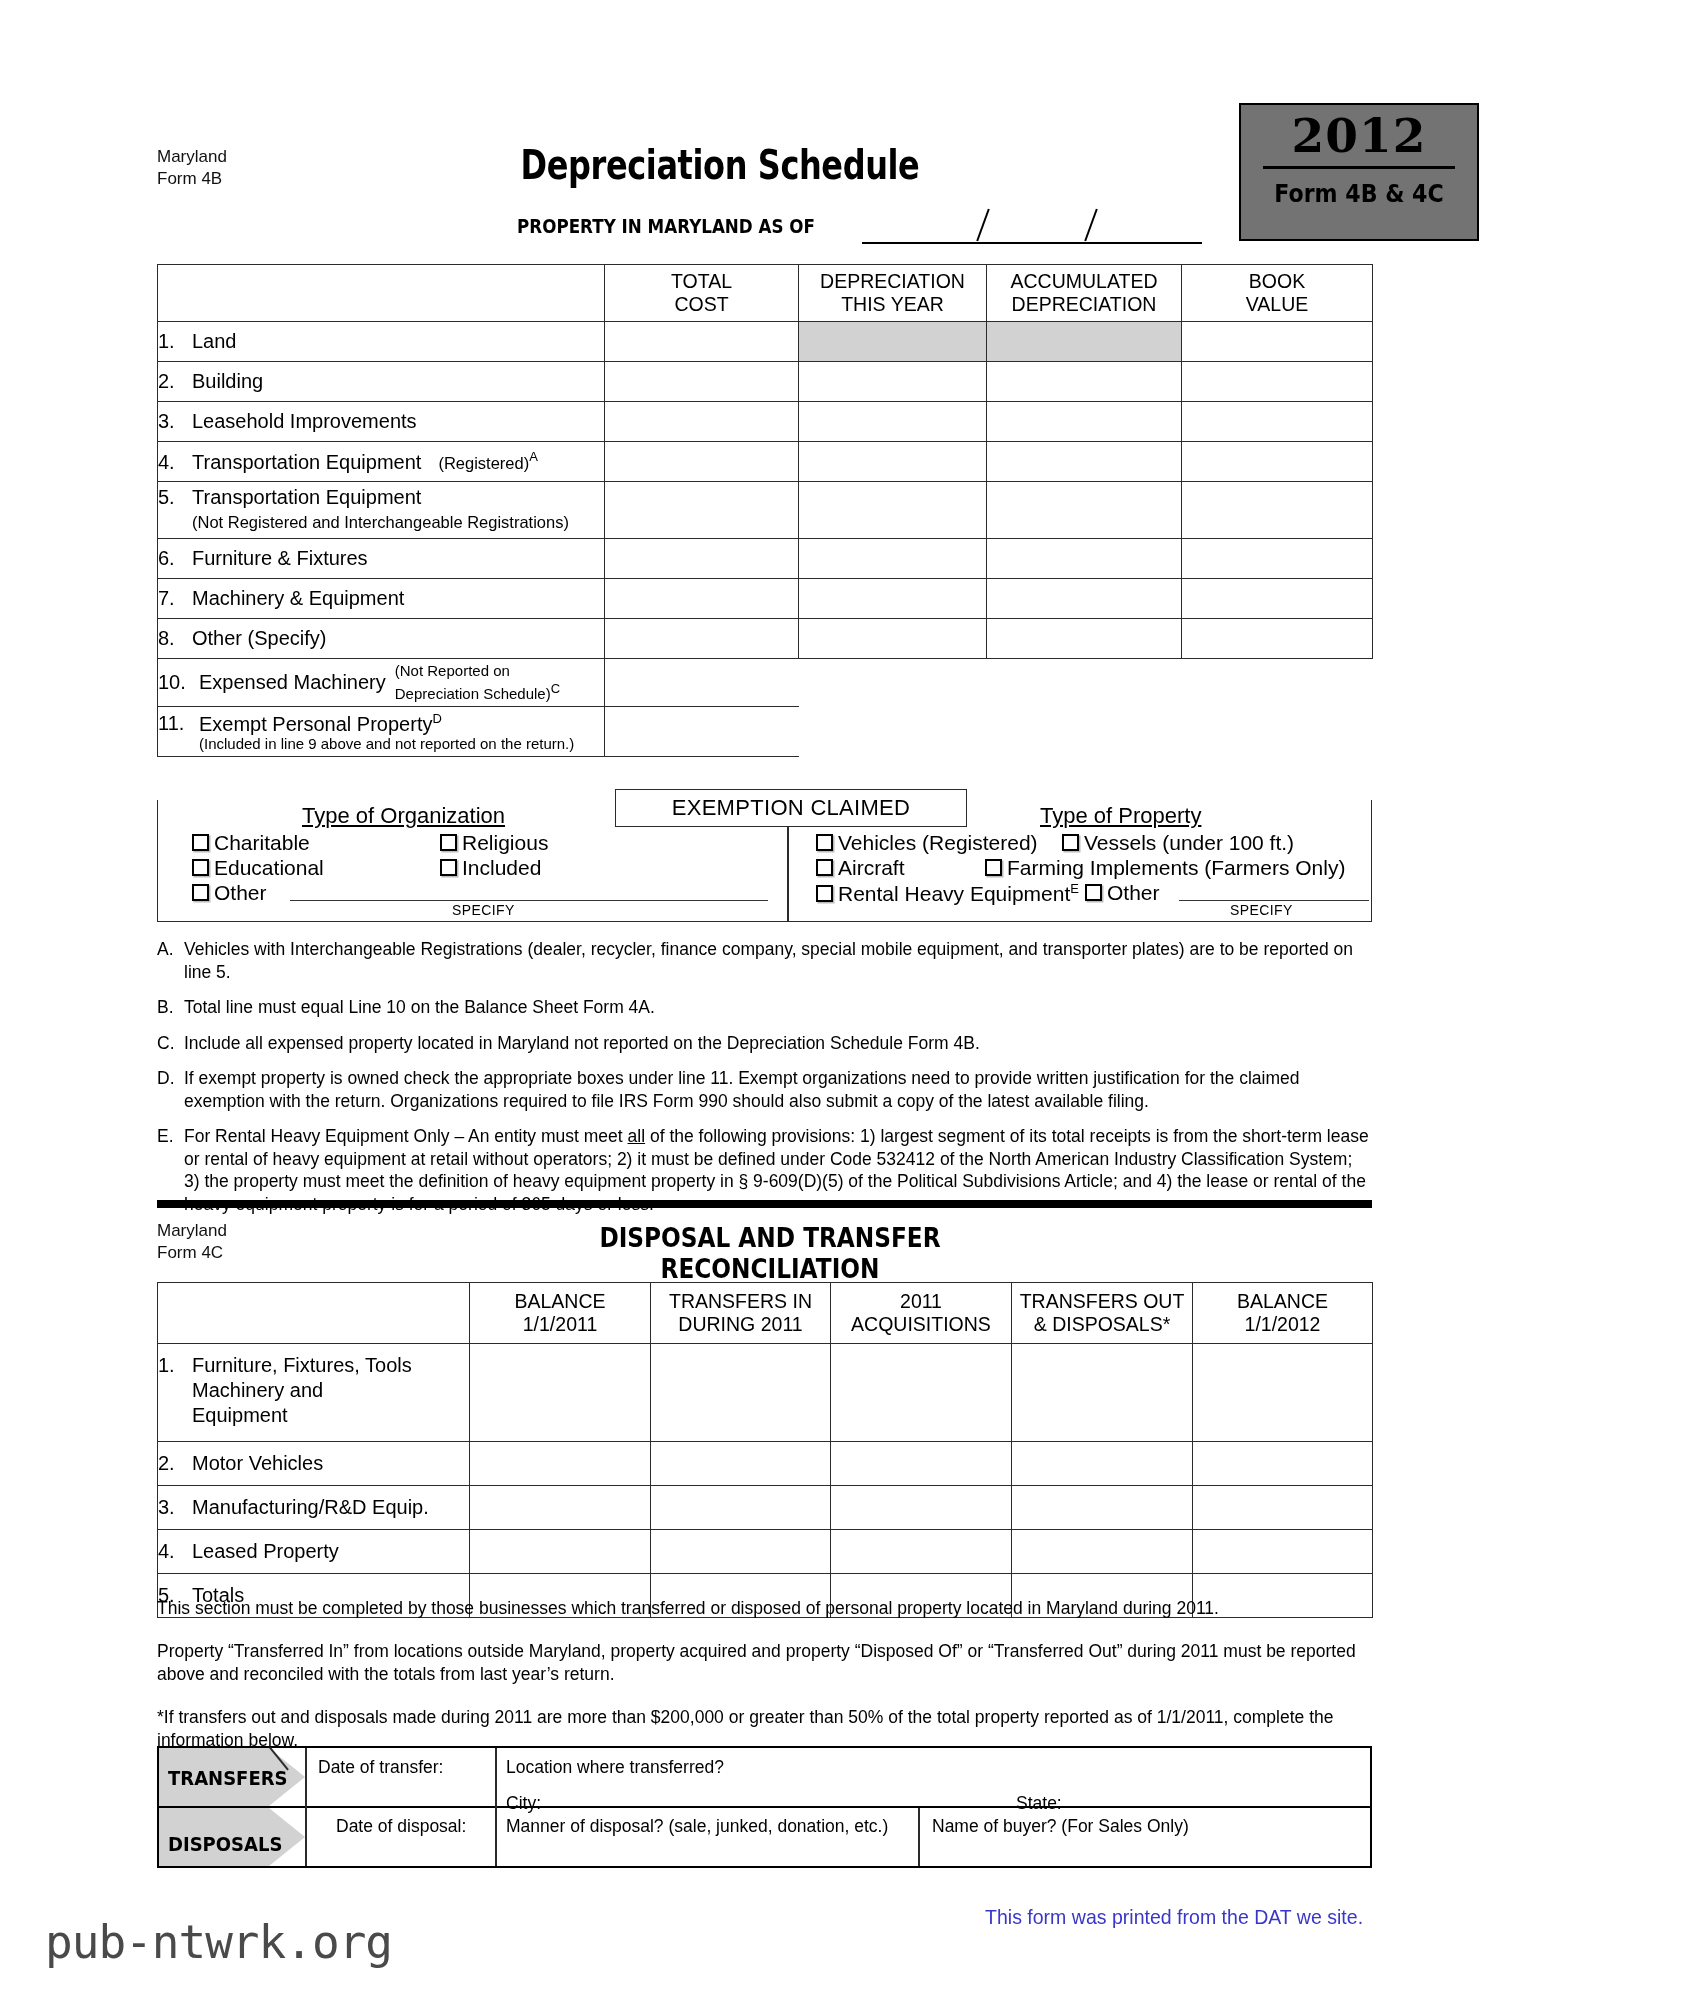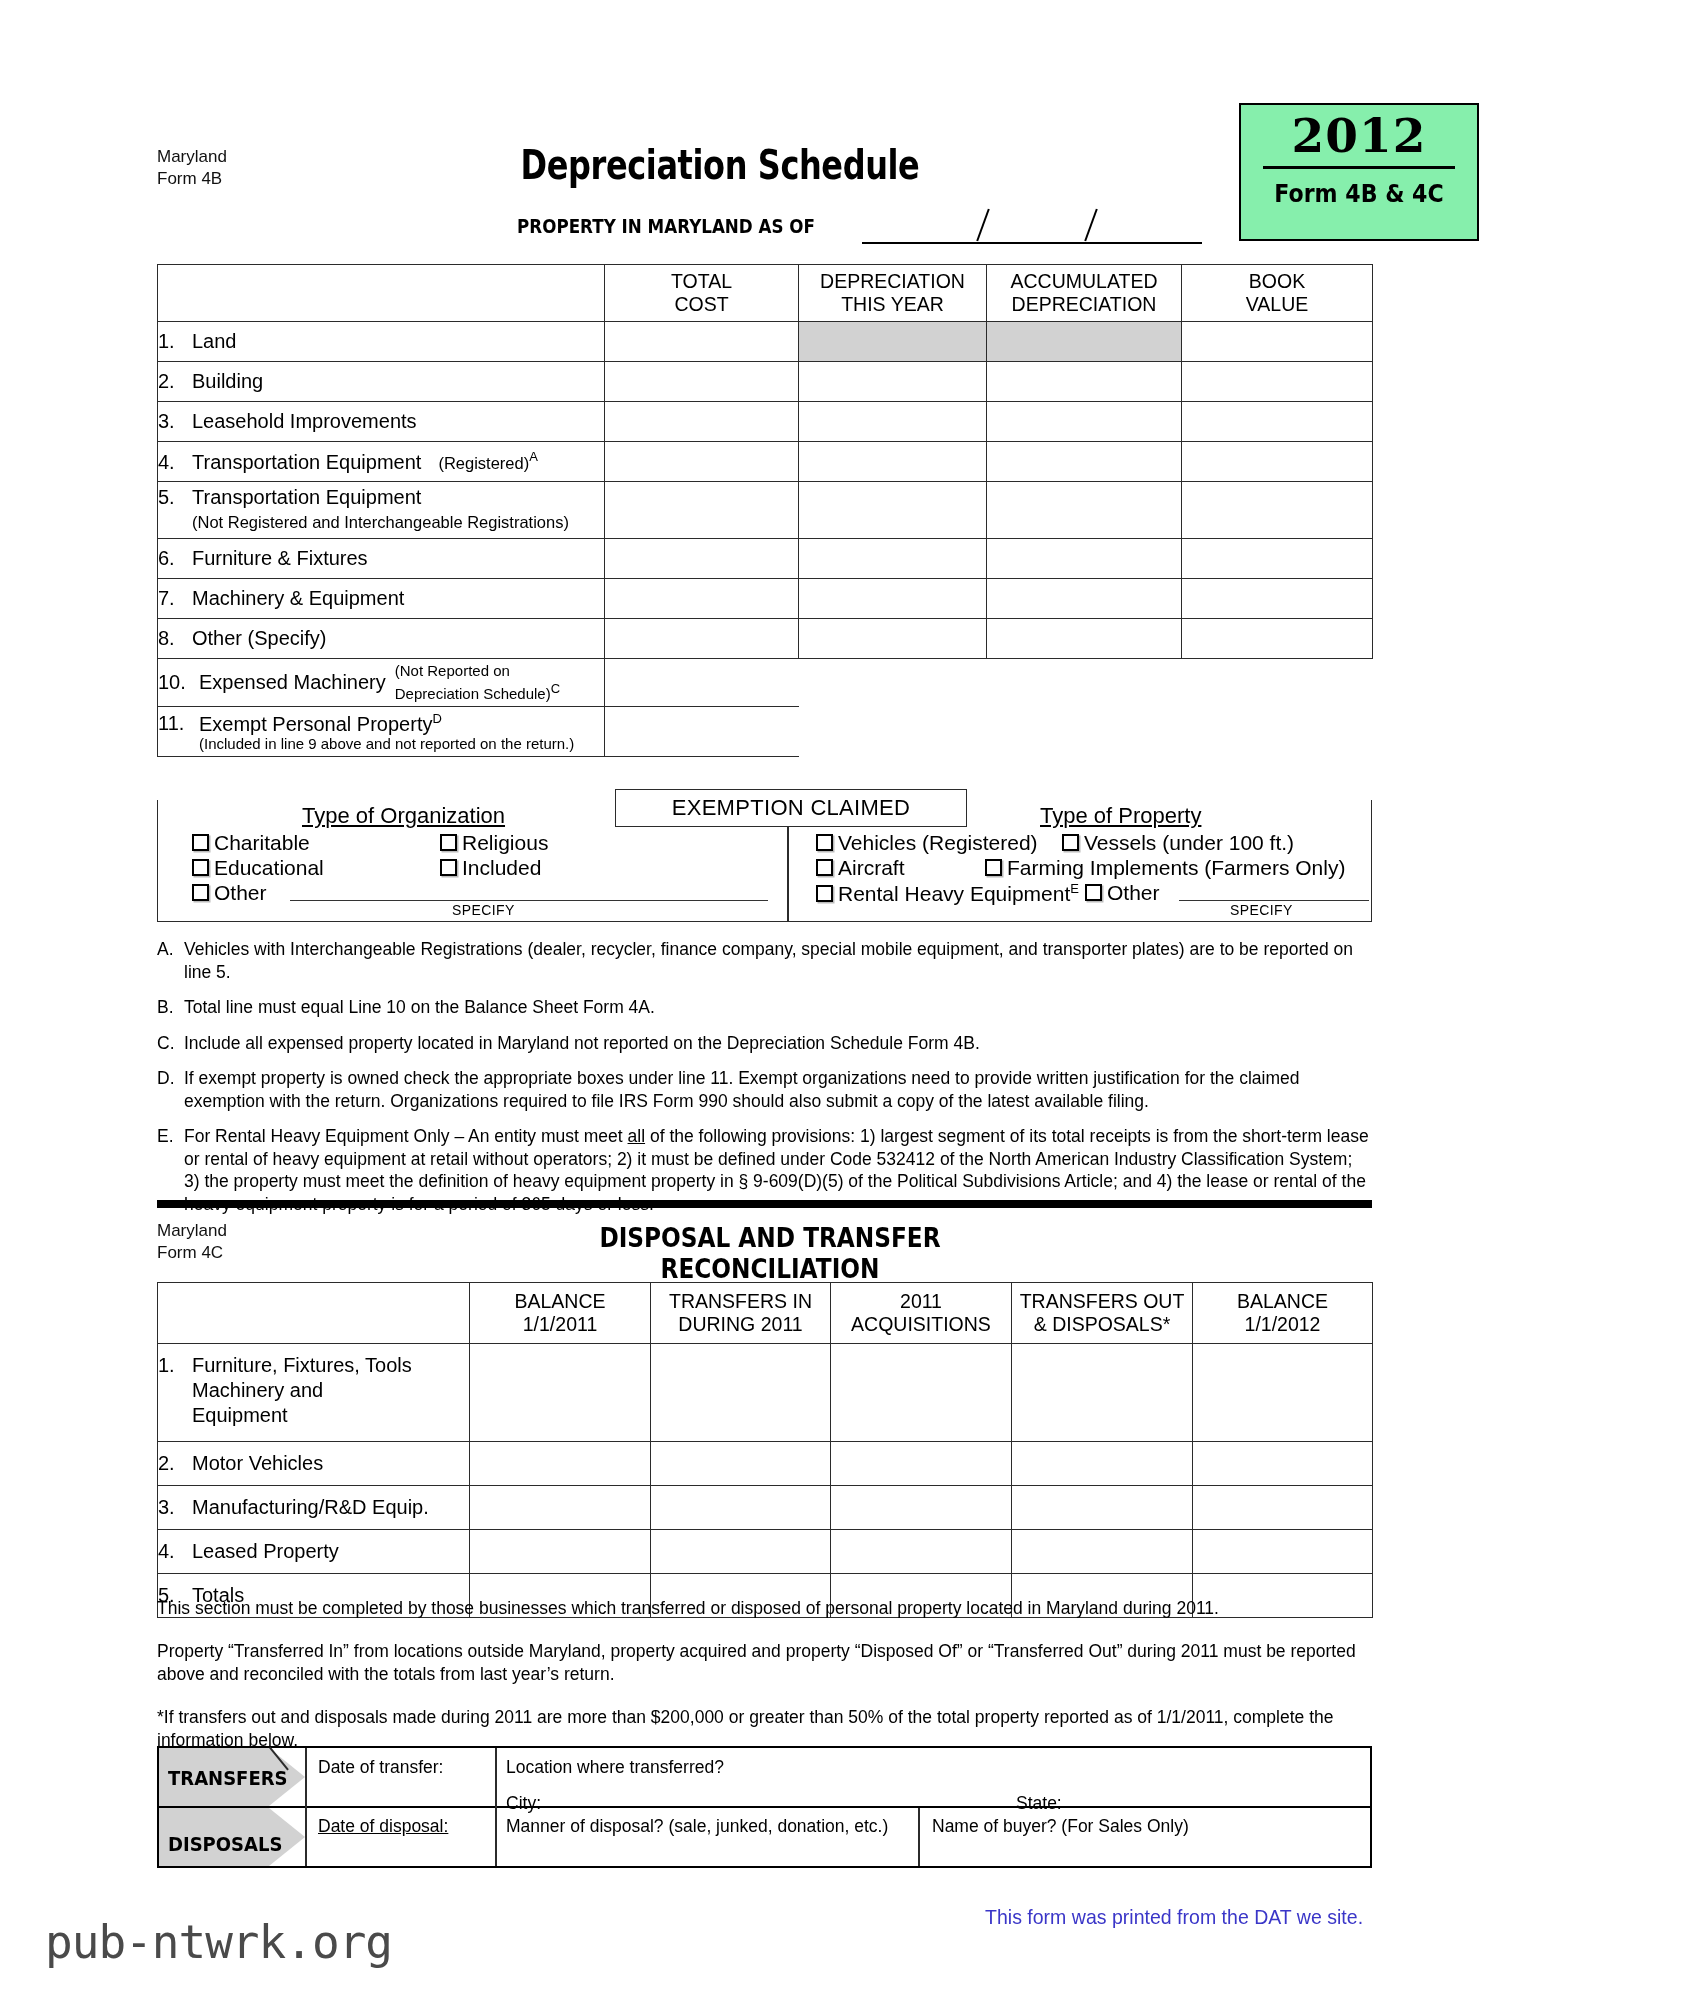--- a/index.html
+++ b/index.html
@@ -24,21 +24,21 @@
   .title-sub{
     position:absolute;left:470px;top:215px;width:345px;text-align:right;
     font-family:"DejaVu Sans", sans-serif;
     font-weight:bold;font-size:19px;
     transform:scaleX(0.88);transform-origin:right top;
   }
   .dateline{position:absolute;left:862px;top:241px;width:340px;border-bottom:2px solid #000;height:1px;}
   .slash{position:absolute;width:2px;height:34px;background:#000;transform:rotate(20deg);}
   .yearbox{
     position:absolute;left:1239px;top:103px;width:236px;height:134px;
-    border:2px solid #000;background:#86efac;
+    border:2px solid #000;background:#737373;
   }
   .yearbox .yr{
     text-align:center;font-family:"DejaVu Serif", serif;font-weight:bold;
     font-size:47px;line-height:54px;padding-top:4px;letter-spacing:1px;
   }
   .yearbox .rule{height:3px;background:#000;margin:3px 22px 0 22px;}
   .yearbox .fm{
     text-align:center;font-family:"DejaVu Sans", sans-serif;font-weight:bold;font-size:24px;
     padding-top:11px;transform:scaleX(0.92);
   }
@@ -495,21 +495,21 @@
 
   <div class="vline" style="left:305px;top:1748px;height:118px;"></div>
   <div class="vline" style="left:495px;top:1748px;height:118px;"></div>
   <div class="vline" style="left:918px;top:1808px;height:58px;"></div>
 
   <div class="fld" style="left:318px;top:1757px;">Date of transfer:</div>
   <div class="fld" style="left:506px;top:1757px;">Location where transferred?</div>
   <div class="fld" style="left:506px;top:1793px;">City:</div>
   <div class="fld" style="left:1016px;top:1793px;">State:</div>
 
-  <div class="fld" style="left:318px;top:1816px;text-decoration:underline;">Date of disposal:</div>
+  <div class="fld" style="left:336px;top:1816px;">Date of disposal:</div>
   <div class="fld" style="left:506px;top:1816px;">Manner of disposal? (sale, junked, donation, etc.)</div>
   <div class="fld" style="left:932px;top:1816px;">Name of buyer? (For Sales Only)</div>
 
   <div style="position:absolute;left:307px;top:1770px;width:186px;height:34px;"></div>
   <div style="position:absolute;left:497px;top:1770px;width:872px;height:20px;"></div>
   <div style="position:absolute;left:560px;top:1790px;width:440px;height:16px;"></div>
   <div style="position:absolute;left:1078px;top:1790px;width:290px;height:16px;"></div>
   <div style="position:absolute;left:307px;top:1832px;width:186px;height:32px;"></div>
   <div style="position:absolute;left:497px;top:1838px;width:418px;height:26px;"></div>
   <div style="position:absolute;left:921px;top:1838px;width:448px;height:26px;"></div>

